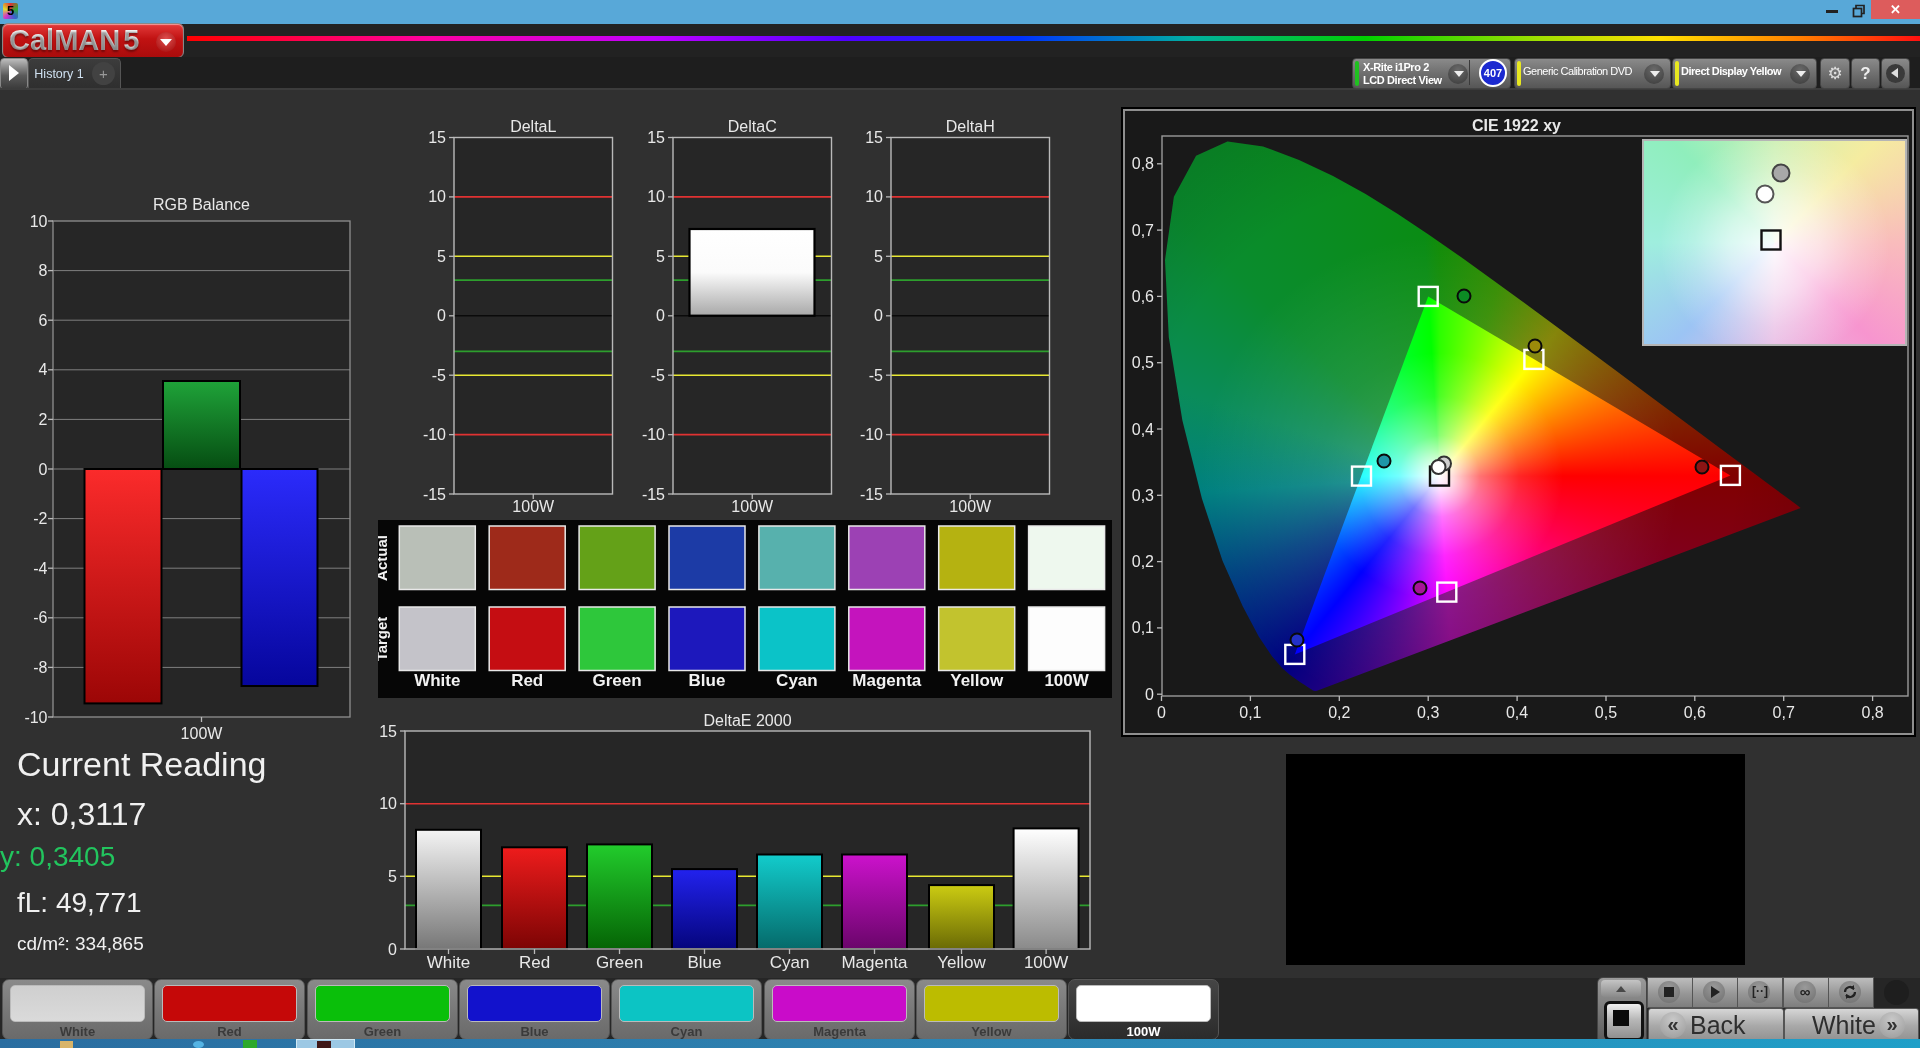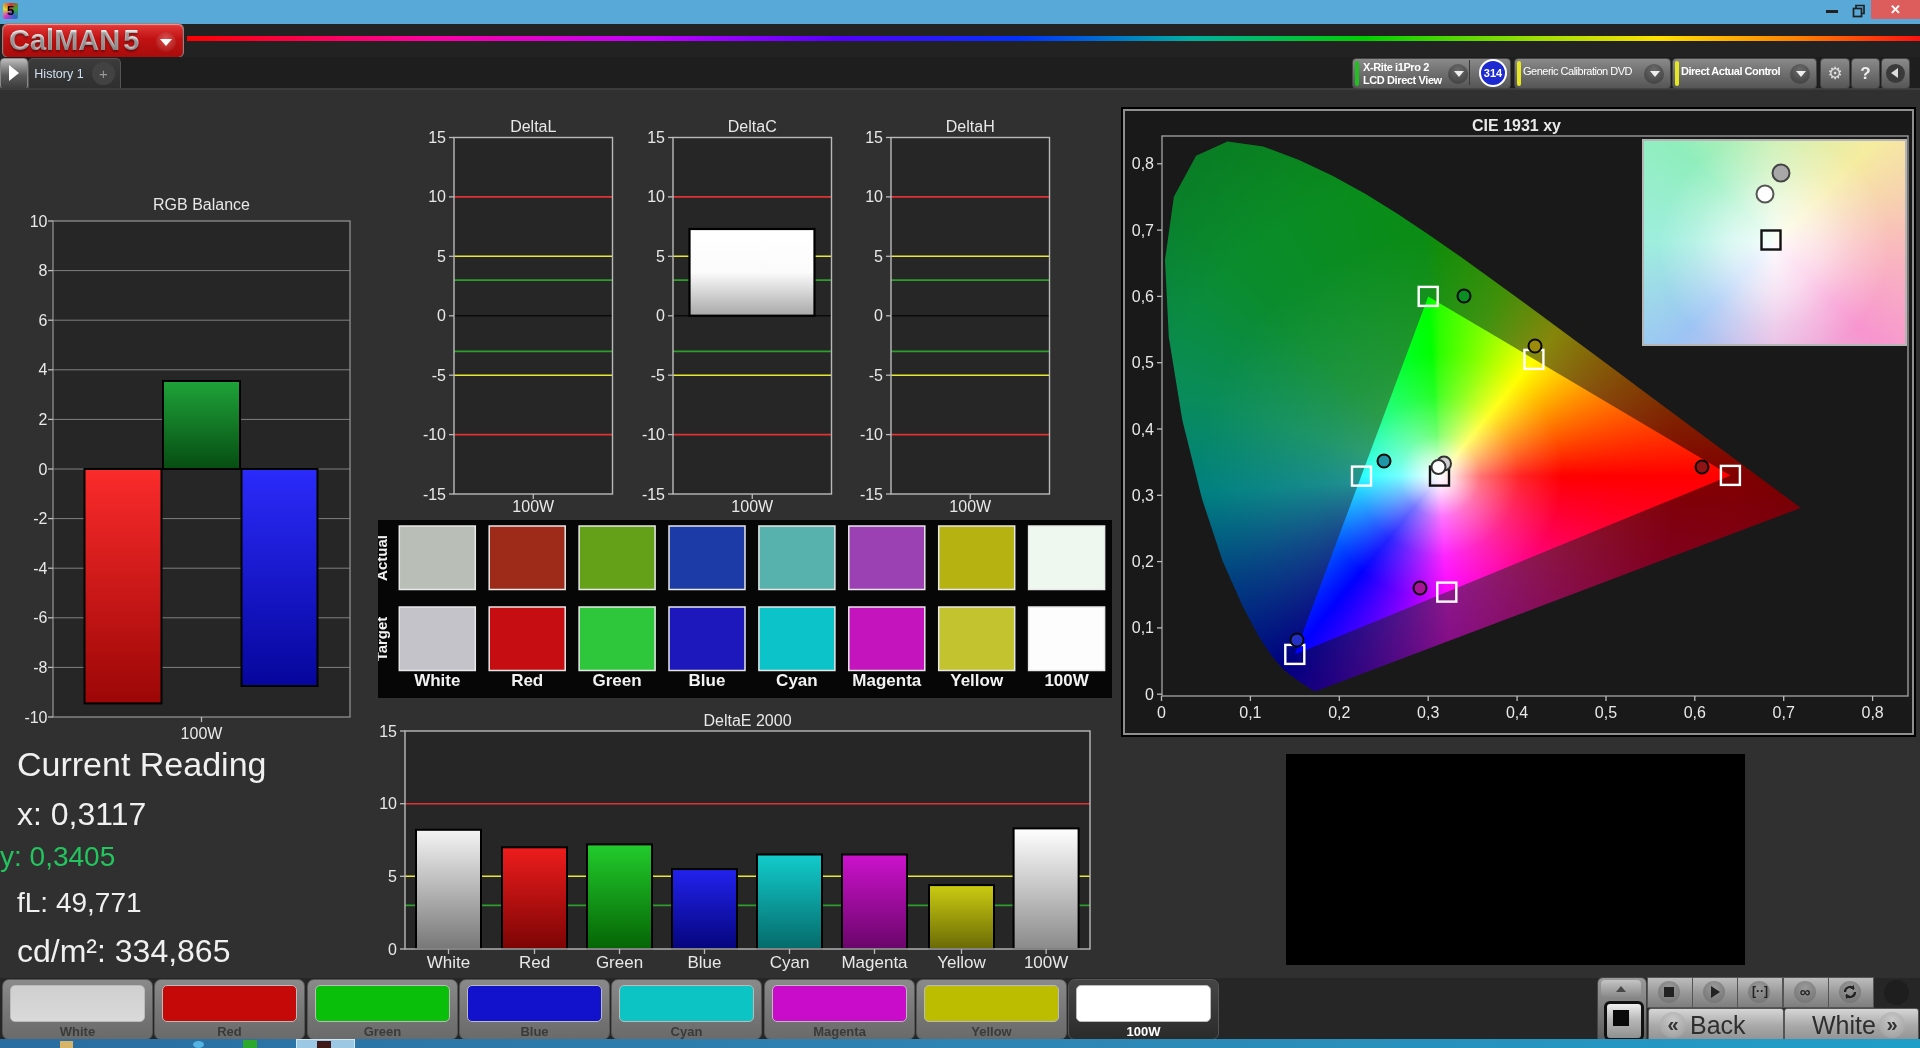--- a/index.html
+++ b/index.html
@@ -29,44 +29,44 @@
       <span style="position:absolute;left:3px;top:3px;width:23px;height:23px;border-radius:50%;background:#424242;color:#999;font-size:15px;text-align:center;line-height:23px">+</span>
     </div>
 <div style="position:absolute;left:0;top:88px;width:1920px;height:2px;background:#3c3c3c"></div>
 <div style="position:absolute;left:1352px;top:58px;width:157px;height:29px;border-radius:4px;background:linear-gradient(#8a8a8a,#6e6e6e 50%,#565656);border:1px solid #444">
       <div style="position:absolute;left:2px;top:2px;width:4px;height:25px;background:#20c020;border-radius:2px"></div>
       <div style="position:absolute;left:10px;top:2px;font-size:11px;font-weight:bold;color:#fff;line-height:13px;white-space:nowrap;letter-spacing:-0.4px">X-Rite i1Pro 2<br>LCD Direct View</div>
       <span style="position:absolute;right:42px;top:5px;width:20px;height:20px;border-radius:50%;background:radial-gradient(circle at 50% 30%,#6a6a6a,#3a3a3a)"></span>
       <span style="position:absolute;right:46.5px;top:12px;width:0;height:0;border-left:5.5px solid transparent;border-right:5.5px solid transparent;border-top:6.5px solid #eee"></span>
     </div>
     <div style="position:absolute;left:1469px;top:60px;width:1px;height:25px;background:#3a3a3a"></div>
-    <div style="position:absolute;left:1479px;top:59px;width:24px;height:24px;border-radius:50%;background:#1c2ad0;border:2px solid #fff;color:#fff;font-size:11px;font-weight:bold;text-align:center;line-height:24px">314</div>
+    <div style="position:absolute;left:1479px;top:59px;width:24px;height:24px;border-radius:50%;background:#1c2ad0;border:2px solid #fff;color:#fff;font-size:11px;font-weight:bold;text-align:center;line-height:24px">407</div>
     <div style="position:absolute;left:1514px;top:58px;width:155px;height:29px;border-radius:4px;background:linear-gradient(#8a8a8a,#6e6e6e 50%,#565656);border:1px solid #444">
       <div style="position:absolute;left:2px;top:2px;width:4px;height:25px;background:#e8e820;border-radius:2px"></div>
       <div style="position:absolute;left:8px;top:6px;font-size:11px;font-weight:normal;color:#fff;white-space:nowrap;letter-spacing:-0.5px">Generic Calibration DVD</div>
       <span style="position:absolute;right:6px;top:5px;width:20px;height:20px;border-radius:50%;background:radial-gradient(circle at 50% 30%,#6a6a6a,#3a3a3a)"></span>
       <span style="position:absolute;right:10.5px;top:12px;width:0;height:0;border-left:5.5px solid transparent;border-right:5.5px solid transparent;border-top:6.5px solid #eee"></span>
     </div>
     <div style="position:absolute;left:1672px;top:58px;width:143px;height:29px;border-radius:4px;background:linear-gradient(#8a8a8a,#6e6e6e 50%,#565656);border:1px solid #444">
       <div style="position:absolute;left:2px;top:2px;width:4px;height:25px;background:#e8e820;border-radius:2px"></div>
-      <div style="position:absolute;left:8px;top:6px;font-size:11px;font-weight:bold;color:#fff;white-space:nowrap;letter-spacing:-0.5px">Direct Actual Control</div>
+      <div style="position:absolute;left:8px;top:6px;font-size:11px;font-weight:bold;color:#fff;white-space:nowrap;letter-spacing:-0.5px">Direct Display Yellow</div>
       <span style="position:absolute;right:6px;top:5px;width:20px;height:20px;border-radius:50%;background:radial-gradient(circle at 50% 30%,#6a6a6a,#3a3a3a)"></span>
       <span style="position:absolute;right:10.5px;top:12px;width:0;height:0;border-left:5.5px solid transparent;border-right:5.5px solid transparent;border-top:6.5px solid #eee"></span>
     </div>
     <div style="position:absolute;left:1820px;top:58px;width:28px;height:29px;border-radius:4px;background:linear-gradient(#8a8a8a,#565656);border:1px solid #444;color:#ddd;font-size:17px;text-align:center;line-height:29px">⚙</div>
     <div style="position:absolute;left:1851px;top:58px;width:27px;height:29px;border-radius:4px;background:linear-gradient(#8a8a8a,#565656);border:1px solid #444;color:#eee;font-size:17px;font-weight:bold;text-align:center;line-height:29px">?</div>
     <div style="position:absolute;left:1881px;top:58px;width:27px;height:29px;border-radius:4px;background:linear-gradient(#8a8a8a,#565656);border:1px solid #444">
       <span style="position:absolute;left:4px;top:5px;width:19px;height:19px;border-radius:50%;background:#3a3a3a"></span>
       <span style="position:absolute;left:9px;top:9px;width:0;height:0;border-top:5.5px solid transparent;border-bottom:5.5px solid transparent;border-right:7px solid #ddd"></span>
     </div>
     <div style="position:absolute;left:17px;top:745px;font-size:34px;color:#f0f0f0">Current Reading</div>
     <div style="position:absolute;left:17px;top:796px;font-size:32px;color:#f0f0f0">x: 0,3117</div>
     <div style="position:absolute;left:0;top:841px;font-size:28px;color:#22c55e">y: 0,3405</div>
     <div style="position:absolute;left:17px;top:887px;font-size:28px;color:#f0f0f0">fL: 49,771</div>
-    <div style="position:absolute;left:17px;top:933px;font-size:32px;color:#f0f0f0">cd/m²: 334,865</div>
+    <div style="position:absolute;left:17px;top:933px;font-size:19px;color:#f0f0f0">cd/m²: 334,865</div>
     <div style="position:absolute;left:1286px;top:754px;width:459px;height:211px;background:#000"></div>
 <svg style="position:absolute;left:15px;top:196px" width="345" height="560" font-family="Liberation Sans, sans-serif">
       <defs>
         <linearGradient id="gr" x1="0" y1="0" x2="0" y2="1">
           <stop offset="0" stop-color="#fb2b2b"></stop>
           <stop offset="1" stop-color="#9c0606"></stop>
         </linearGradient>
         <linearGradient id="gg" x1="0" y1="0" x2="0" y2="1">
           <stop offset="0" stop-color="#1fa339"></stop>
           <stop offset="1" stop-color="#064d12"></stop>
@@ -301,21 +301,21 @@
       <text x="419.5" y="268.0" font-size="17" text-anchor="middle" fill="#e8e8e8" font-weight="normal">Cyan</text>
       <line x1="504.5" y1="249.0" x2="504.5" y2="254.0" stroke="#bbb" stroke-width="1.3"></line>
       <text x="504.5" y="268.0" font-size="17" text-anchor="middle" fill="#e8e8e8" font-weight="normal">Magenta</text>
       <line x1="591.5" y1="249.0" x2="591.5" y2="254.0" stroke="#bbb" stroke-width="1.3"></line>
       <text x="591.5" y="268.0" font-size="17" text-anchor="middle" fill="#e8e8e8" font-weight="normal">Yellow</text>
       <line x1="676.1" y1="249.0" x2="676.1" y2="254.0" stroke="#bbb" stroke-width="1.3"></line>
       <text x="676.1" y="268.0" font-size="17" text-anchor="middle" fill="#e8e8e8" font-weight="normal">100W</text>
       <text x="377.5" y="26" font-size="16" text-anchor="middle" fill="#e8e8e8" font-weight="normal">DeltaE 2000</text>
     </svg>
 <div style="position:absolute;left:1123px;top:109px;width:787px;height:622px;background:#191919;border:2px solid #8f8f8f;box-shadow:0 0 0 2px #000"></div>
-    <div style="position:absolute;left:1123px;top:117px;width:787px;text-align:center;font-size:16px;font-weight:bold;color:#e8e8e8">CIE 1931 xy</div>
+    <div style="position:absolute;left:1123px;top:117px;width:787px;text-align:center;font-size:16px;font-weight:bold;color:#e8e8e8">CIE 1922 xy</div>
     <div style="position:absolute;left:1162.0px;top:136.0px;width:746.0px;height:560.0px;background:radial-gradient(circle 700px at 277.5px 340.1px, rgba(0,0,0,0) 42%, rgba(0,0,0,0.30) 85%, rgba(0,0,0,0.42) 100%),radial-gradient(circle 240px at 277.5px 340.1px, rgba(255,255,255,0.24), rgba(255,255,255,0.09) 50%, rgba(255,255,255,0) 100%),conic-gradient(from 0deg at 277.5px 340.1px,#128c08 0deg,#348c00 17deg,#808000 39deg,#804000 64deg,#800000 90deg,#800040 133deg,#800080 176.3deg,#400080 197deg,#000080 219.1deg,#004080 244deg,#008080 266deg,#0a8c5a 288deg,#0a8c2e 315deg,#0a8c14 356.4deg,#128c08 360deg);clip-path:polygon(154.3px 554.9px, 154.2px 554.9px, 154.0px 555.0px, 153.8px 555.0px, 153.5px 555.0px, 153.3px 555.0px, 152.9px 555.0px, 152.5px 555.0px, 151.9px 554.8px, 150.9px 554.4px, 149.6px 553.6px, 147.9px 552.5px, 145.6px 551.0px, 142.7px 549.1px, 138.7px 546.5px, 133.7px 543.1px, 127.5px 538.5px, 119.9px 531.7px, 109.8px 519.9px, 96.9px 500.7px, 80.7px 470.2px, 60.6px 425.1px, 39.9px 362.6px, 20.4px 284.6px, 6.8px 201.2px, 3.0px 124.1px, 11.9px 60.8px, 34.1px 19.8px, 65.5px 5.4px, 101.0px 10.4px, 137.0px 23.9px, 171.0px 40.0px, 203.6px 58.1px, 235.8px 78.0px, 267.6px 99.2px, 299.3px 121.3px, 331.1px 144.2px, 362.8px 167.3px, 394.3px 190.4px, 425.1px 213.3px, 455.1px 235.6px, 483.8px 256.9px, 510.8px 277.0px, 535.4px 295.3px, 556.8px 311.2px, 575.7px 325.2px, 591.3px 336.8px, 604.0px 346.2px, 614.2px 353.8px, 622.3px 359.8px, 628.8px 364.6px, 634.2px 368.6px, 638.6px 372.0px)"></div>
     <div style="position:absolute;left:1162.0px;top:136.0px;width:746.0px;height:560.0px;background:radial-gradient(circle 560px at 277.5px 340.1px, rgba(0,0,0,0) 48%, rgba(0,0,0,0.14) 100%),radial-gradient(circle 145px at 277.5px 340.1px, rgba(255,255,255,1), rgba(255,255,255,0.85) 10%,rgba(255,255,255,0.45) 28%, rgba(255,255,255,0.15) 55%, rgba(255,255,255,0) 85%),conic-gradient(from 0deg at 277.5px 340.1px,#2bff00 0deg,#80ff00 17deg,#ffff00 39deg,#ff8000 64deg,#ff0000 90deg,#ff0080 133deg,#ff00ff 176.3deg,#8000ff 197deg,#0000ff 219.1deg,#0080ff 244deg,#00ffff 270deg,#00ff80 313deg,#00ff00 356.4deg,#2bff00 360deg);clip-path:polygon(568.4px 339.4px, 266.2px 160.4px, 132.8px 518.4px)"></div>
     <svg style="position:absolute;left:1125px;top:110px" width="787" height="623" font-family="Liberation Sans, sans-serif">
       <rect x="37.0" y="26.0" width="746.0" height="560.0" fill="none" stroke="#9a9a9a" stroke-width="1.4"></rect>
       <line x1="36.5" y1="586.0" x2="36.5" y2="591.0" stroke="#bbb" stroke-width="1.3"></line>
       <text x="36.5" y="608.0" font-size="16" text-anchor="middle" fill="#e8e8e8" font-weight="normal">0</text>
       <line x1="32.0" y1="584.2" x2="37.0" y2="584.2" stroke="#bbb" stroke-width="1.3"></line>
       <text x="29.0" y="589.7" font-size="16" text-anchor="end" fill="#e8e8e8" font-weight="normal">0</text>
       <line x1="125.4" y1="586.0" x2="125.4" y2="591.0" stroke="#bbb" stroke-width="1.3"></line>
       <text x="125.3900000000001" y="608.0" font-size="16" text-anchor="middle" fill="#e8e8e8" font-weight="normal">0,1</text>

